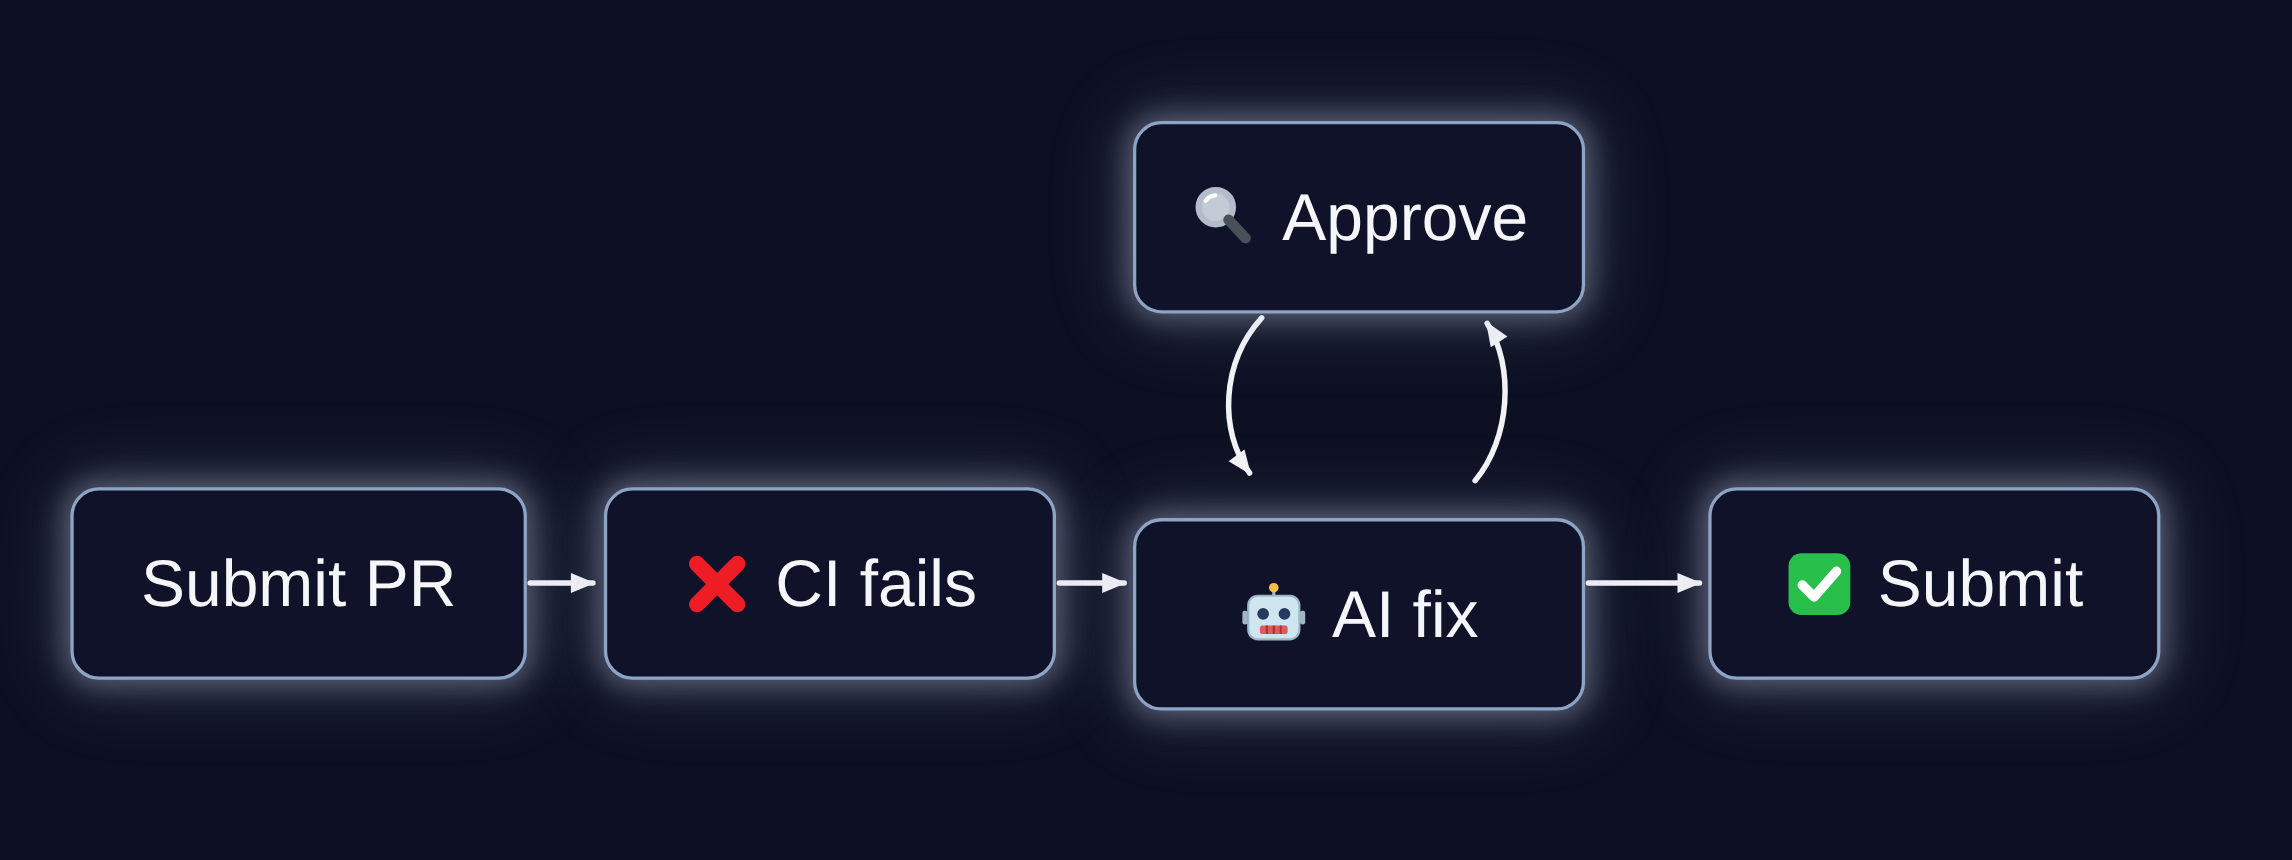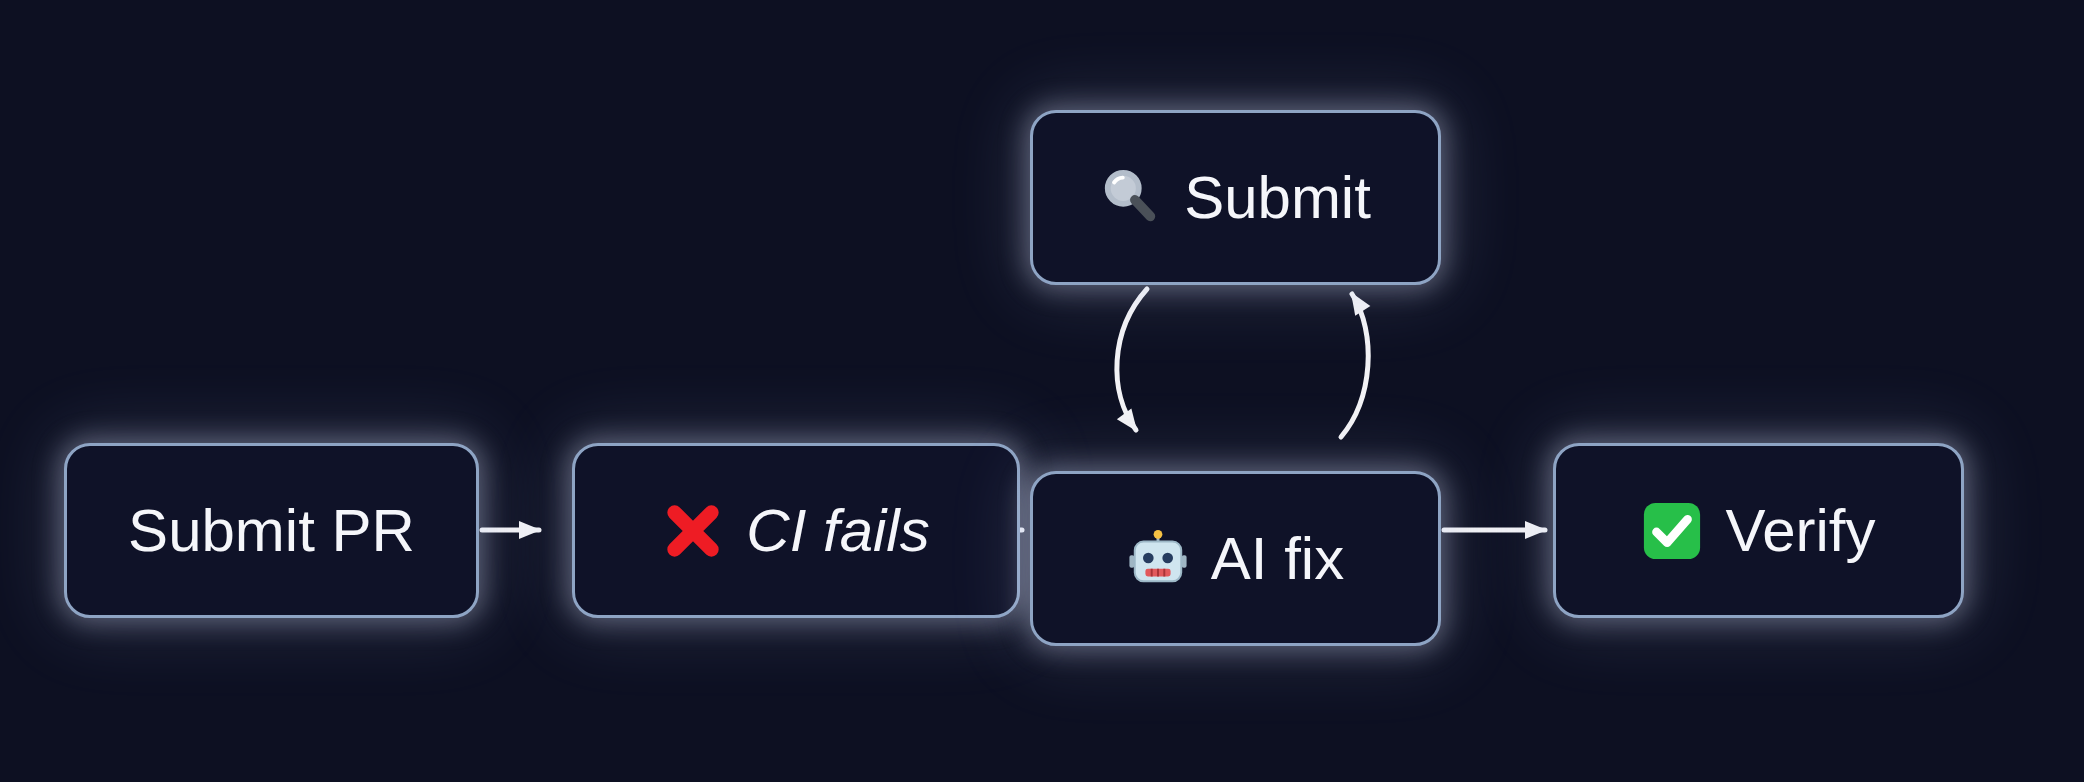--- a/index.html
+++ b/index.html
@@ -59,21 +59,21 @@
     <line x1="963" y1="530" x2="1022" y2="530" stroke="var(--arrow, #f2f2f5)" stroke-width="5" stroke-linecap="round" marker-end="url(#arrowhead)"></line>
     <line x1="1444" y1="530" x2="1545" y2="530" stroke="var(--arrow, #f2f2f5)" stroke-width="5" stroke-linecap="round" marker-end="url(#arrowhead)"></line>
     <path d="M 1147 289 C 1110 330, 1108 392, 1136 430" fill="none" stroke="var(--arrow, #f2f2f5)" stroke-width="5" stroke-linecap="round" marker-end="url(#arrowhead)"></path>
     <path d="M 1341 437 C 1373 399, 1377 333, 1352 294" fill="none" stroke="var(--arrow, #f2f2f5)" stroke-width="5" stroke-linecap="round" marker-end="url(#arrowhead)"></path>
   </svg>
 
   <div class="node" style="left:64px;top:443px;width:415px;height:175px;">
     <span class="label">Submit PR</span>
   </div>
 
-  <div class="node" style="left:572px;top:443px;width:448px;height:175px;font-style:italic;">
+  <div class="node" style="left:549px;top:443px;width:411px;height:175px;">
     <span class="icon">
       <svg viewBox="0 0 64 64" xmlns="http://www.w3.org/2000/svg" aria-hidden="true">
         <path d="M13 13 L51 51 M51 13 L13 51" stroke="#ee1c24" stroke-width="15" stroke-linecap="round" fill="none"></path>
       </svg>
     </span>
     <span class="label">CI fails</span>
   </div>
 
   <div class="node" style="left:1030px;top:443px;width:411px;height:175px;margin-top:28px;">
     <span class="icon">
@@ -92,27 +92,27 @@
     <span class="label">AI fix</span>
   </div>
 
   <div class="node" style="left:1553px;top:443px;width:411px;height:175px;">
     <span class="icon">
       <svg viewBox="0 0 64 64" xmlns="http://www.w3.org/2000/svg" aria-hidden="true">
         <rect x="3" y="3" width="58" height="58" rx="12" fill="#27bf49"></rect>
         <path d="M16 33 L27 44 L48 20" stroke="#ffffff" stroke-width="9" stroke-linecap="round" stroke-linejoin="round" fill="none"></path>
       </svg>
     </span>
-    <span class="label">Verify</span>
+    <span class="label">Submit</span>
   </div>
 
   <div class="node" style="left:1030px;top:110px;width:411px;height:175px;">
     <span class="icon">
       <svg viewBox="0 0 64 64" xmlns="http://www.w3.org/2000/svg" aria-hidden="true">
         <circle cx="24" cy="22" r="16" fill="#e3ecf4" fill-opacity="0.85" stroke="#b3bdca" stroke-width="6"></circle>
         <path d="M14.5 16 a 12 12 0 0 1 9 -5" stroke="#ffffff" stroke-width="4" stroke-linecap="round" fill="none"></path>
         <line x1="36" y1="34" x2="52" y2="51" stroke="#4a5058" stroke-width="10" stroke-linecap="round"></line>
       </svg>
     </span>
-    <span class="label">Submit</span>
+    <span class="label">Approve</span>
   </div>
 
 </div>
 
 </body></html>

